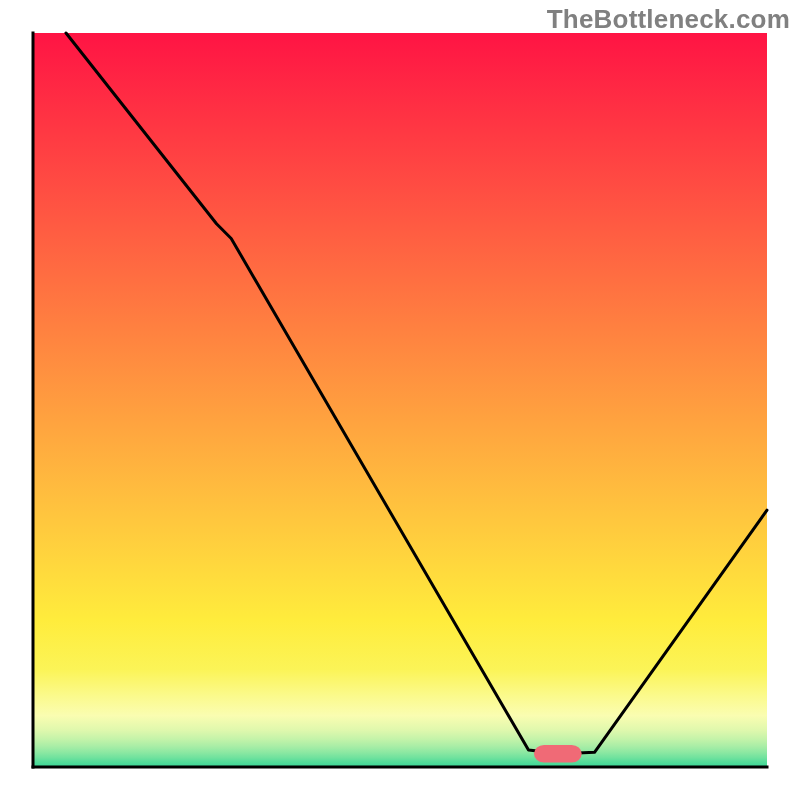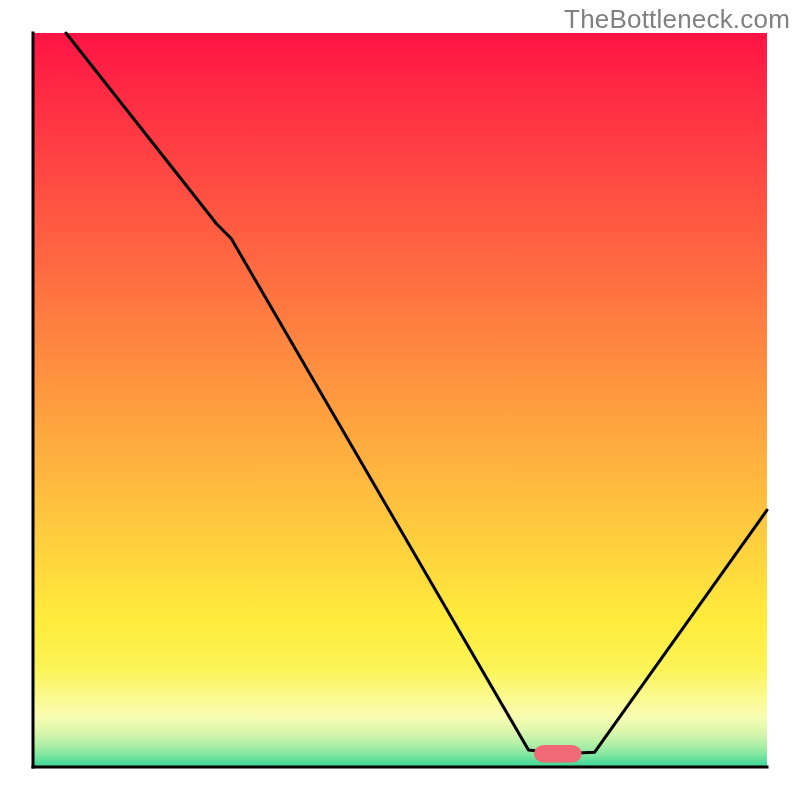--- a/index.html
+++ b/index.html
@@ -14,21 +14,21 @@
     position: relative;
     width: 800px;
     height: 800px;
   }
   .watermark {
     position: absolute;
     top: 4px;
     right: 10px;
     color: #808080;
     font-size: 26px;
-    font-weight: 400;
+    font-weight: 700;
     letter-spacing: 0.2px;
     z-index: 3;
   }
   svg.chart {
     position: absolute;
     top: 0;
     left: 0;
     width: 800px;
     height: 800px;
     z-index: 1;

